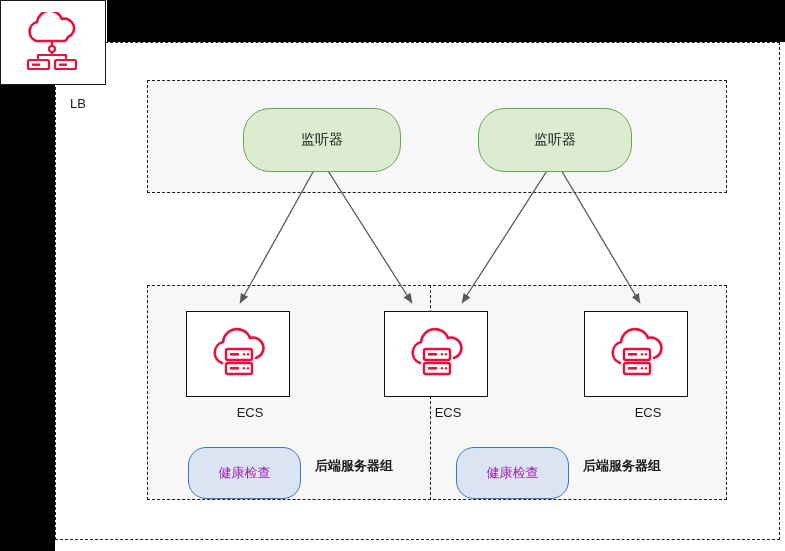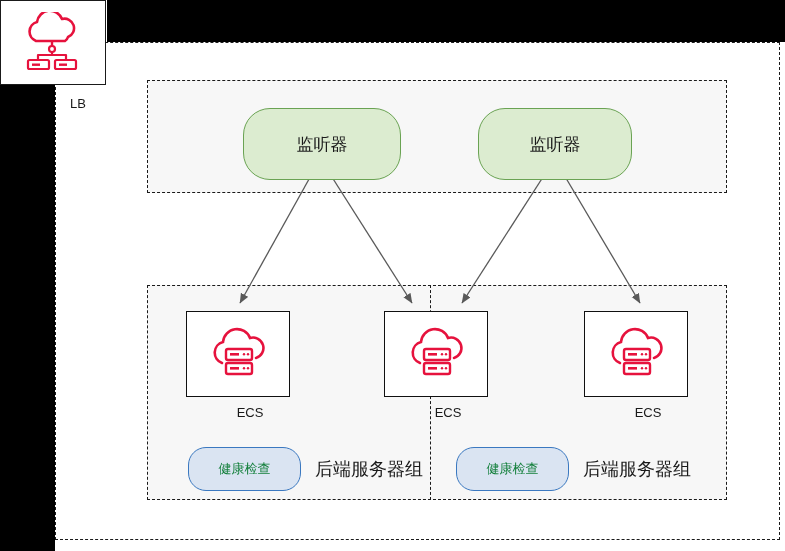--- a/index.html
+++ b/index.html
@@ -34,52 +34,52 @@
   }
   #listener-group{left:147px;top:80px;width:580px;height:113px;}
   #backend-group{left:147px;top:285px;width:580px;height:215px;}
   .group-divider{
     position:absolute;left:430px;top:285px;width:0;height:215px;
     border-left:1px dashed #1a1a1a;
   }
 
   
   .listener{
-    position:absolute;height:72px;border:1.6px solid #6aa353;
+    position:absolute;height:64px;border:1.6px solid #6aa353;
     background:#dcecd0;border-radius:27px;box-sizing:border-box;
     display:flex;align-items:center;justify-content:center;
-    font-size:17px;color:#1a1a1a;
+    font-size:14px;color:#1a1a1a;
   }
   #listener-1{left:243px;top:108px;width:158px;}
   #listener-2{left:478px;top:108px;width:154px;}
 
   
   .ecs-node{position:absolute;width:128px;}
   .ecs-box{
     width:104px;height:86px;border:1.4px solid #101010;background:#ffffff;
     box-sizing:border-box;display:flex;align-items:center;justify-content:center;
   }
   .ecs-label{
     text-align:center;font-size:13px;color:#1a1a1a;margin-top:8px;
   }
   #ecs-1{left:186px;top:311px;}
   #ecs-2{left:384px;top:311px;}
   #ecs-3{left:584px;top:311px;}
 
   
   .health-pill{
-    position:absolute;height:44px;border:1.4px solid #3a78c0;
+    position:absolute;height:52px;border:1.4px solid #3a78c0;
     background:#dae4f2;border-radius:18px;box-sizing:border-box;
     display:flex;align-items:center;justify-content:center;
-    font-size:13px;color:#15803d;
+    font-size:13px;color:#a21caf;
   }
   #health-1{left:188px;top:447px;width:113px;}
   #health-2{left:456px;top:447px;width:113px;}
   .backend-label{
-    position:absolute;font-size:18px;color:#1a1a1a;white-space:nowrap;top:457px;
+    position:absolute;font-size:13px;color:#1a1a1a;white-space:nowrap;top:457px;font-weight:bold;
   }
   #backend-label-1{left:315px;}
   #backend-label-2{left:583px;}
 
   
   #arrow-layer{position:absolute;left:0;top:0;width:785px;height:551px;pointer-events:none;}
 </style>
 </head>
 <body>
 

